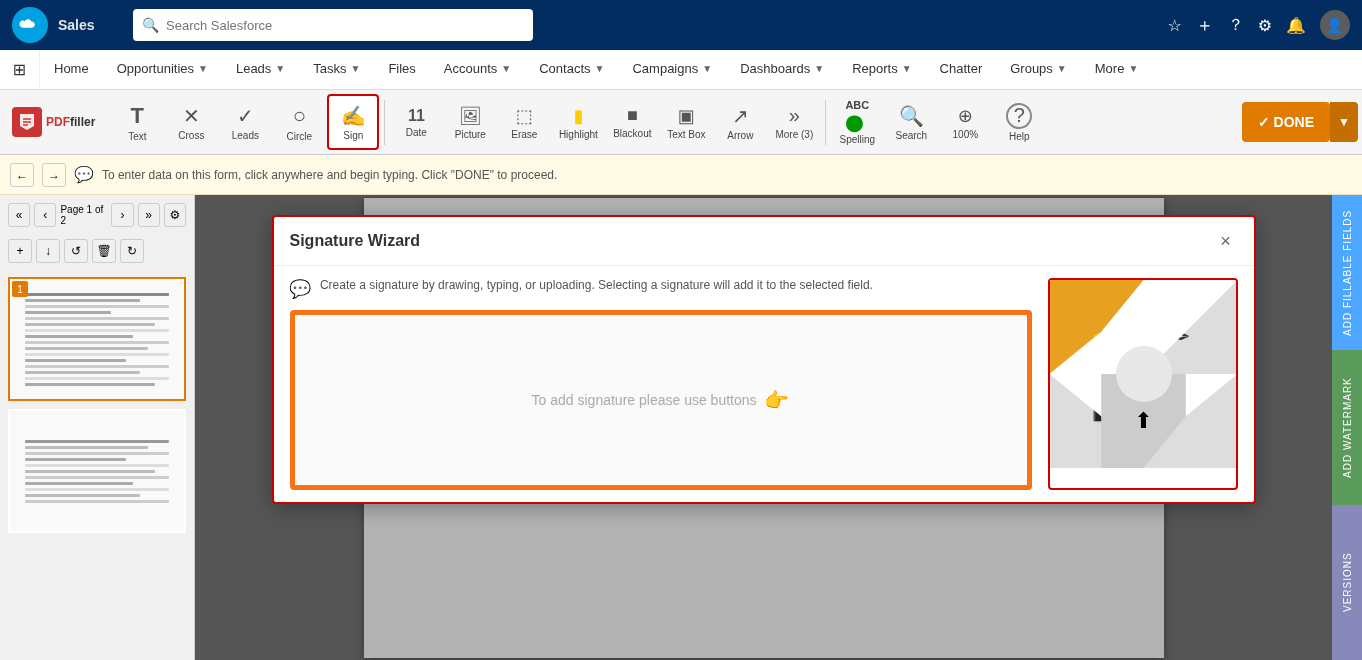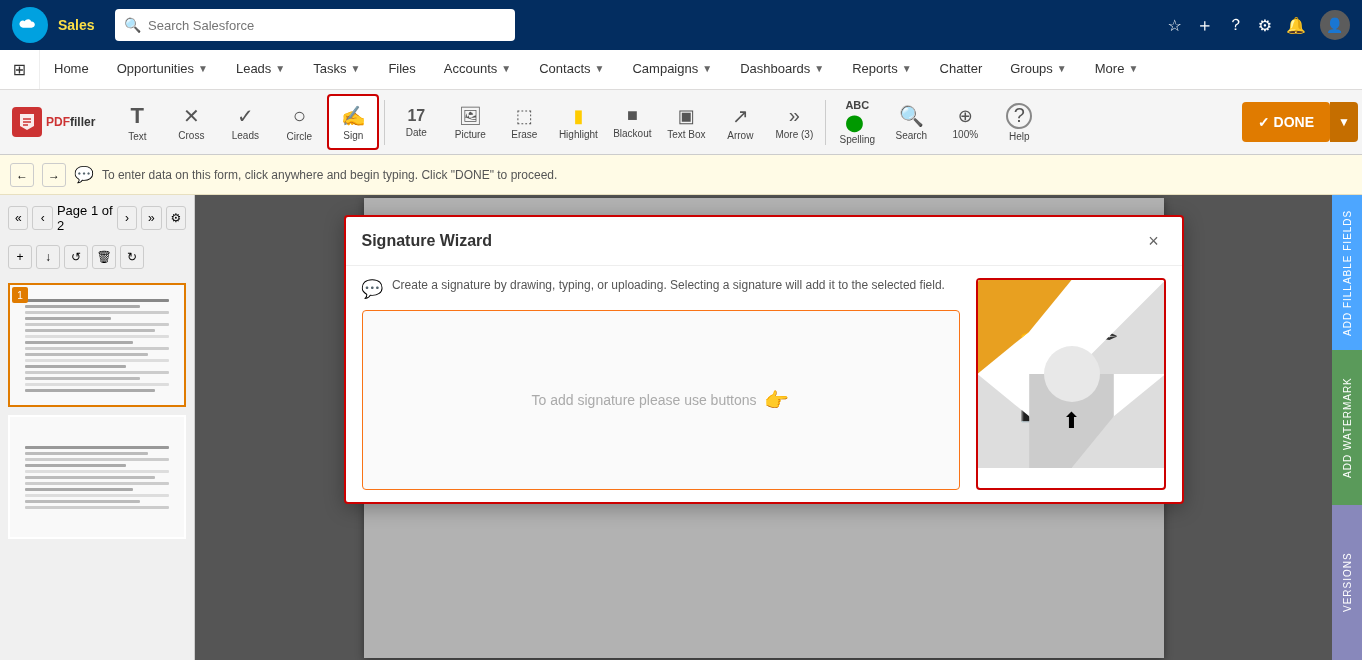--- a/index.html
+++ b/index.html
@@ -16,24 +16,24 @@
     }
     .sf-logo {
       width: 36px; height: 36px;
       background: #00A1E0;
       border-radius: 50%;
       display: flex; align-items: center; justify-content: center;
       flex-shrink: 0;
     }
     .sf-logo svg { width: 22px; height: 22px; }
     .sf-app-name {
-      color: #fde047;
+      color: #e5e5e5;
       font-size: 14px;
       font-weight: 600;
-      margin-right: 10px;
+      margin-right: 28px;
     }
     .sf-search-bar {
       flex: 1;
       max-width: 400px;
       height: 32px;
       background: white;
       border-radius: 4px;
       display: flex;
       align-items: center;
       padding: 0 10px;
@@ -285,21 +285,21 @@
       background: rgba(0,0,0,0.3);
       display: flex;
       align-items: flex-start;
       justify-content: center;
       padding-top: 20px;
       z-index: 100;
     }
     .modal {
       background: white;
       border-radius: 4px;
-      width: 840px;
+      width: 984px;
       max-height: 320px;
       box-shadow: 0 4px 20px rgba(0,0,0,0.3);
       position: relative;
       border: 2px solid #cc0000;
     }
     .modal-header {
       display: flex;
       align-items: center;
       justify-content: space-between;
       padding: 12px 16px;
@@ -320,21 +320,21 @@
       display: flex; align-items: flex-start; gap: 8px;
       font-size: 12px; color: #555;
       padding: 0 0 10px 0;
     }
     .modal-left {
       flex: 1;
     }
     .signature-area {
       flex: 1;
       min-height: 180px;
-      border: 1px solid #f97316;
+      border: 5px solid #f97316;
       border-radius: 4px;
       display: flex;
       align-items: center;
       justify-content: center;
       background: #fafafa;
       font-size: 14px; color: #aaa; gap: 8px;
     }
 
     
     .add-sig-widget {
@@ -444,21 +444,21 @@
   <div class="pdf-tool">
     <div class="pdf-tool-icon" style="font-size:22px;">○</div>
     <div class="pdf-tool-label">Circle</div>
   </div>
   <div class="pdf-tool sign-active">
     <div class="pdf-tool-icon" style="font-size:20px;">✍</div>
     <div class="pdf-tool-label">Sign</div>
   </div>
   <div class="pdf-separator"></div>
   <div class="pdf-tool">
-    <div class="pdf-tool-icon" style="font-size:16px;font-weight:bold;">17</div>
+    <div class="pdf-tool-icon" style="font-size:16px;font-weight:bold;">11</div>
     <div class="pdf-tool-label">Date</div>
   </div>
   <div class="pdf-tool">
     <div class="pdf-tool-icon" style="font-size:18px;">🖼</div>
     <div class="pdf-tool-label">Picture</div>
   </div>
   <div class="pdf-tool">
     <div class="pdf-tool-icon" style="font-size:18px;">⬚</div>
     <div class="pdf-tool-label">Erase</div>
   </div>
@@ -513,21 +513,21 @@
   <span>To enter data on this form, click anywhere and begin typing. Click "DONE" to proceed.</span>
 </div>
 
 <div class="main-area">
 
   <div class="pages-sidebar">
 
     <div style="display:flex;align-items:center;gap:4px;margin-bottom:4px;">
       <button class="nav-btn">«</button>
       <button class="nav-btn">‹</button>
-      <span style="font-size:13px;">Page 1 of 2</span>
+      <span style="font-size:10px;">Page 1 of 2</span>
       <button class="nav-btn">›</button>
       <button class="nav-btn">»</button>
       <button class="nav-btn">⚙</button>
     </div>
     <div style="display:flex;gap:4px;margin-bottom:6px;">
       <button class="nav-btn">+</button>
       <button class="nav-btn">↓</button>
       <button class="nav-btn">↺</button>
       <button class="nav-btn">🗑</button>
       <button class="nav-btn">↻</button>

